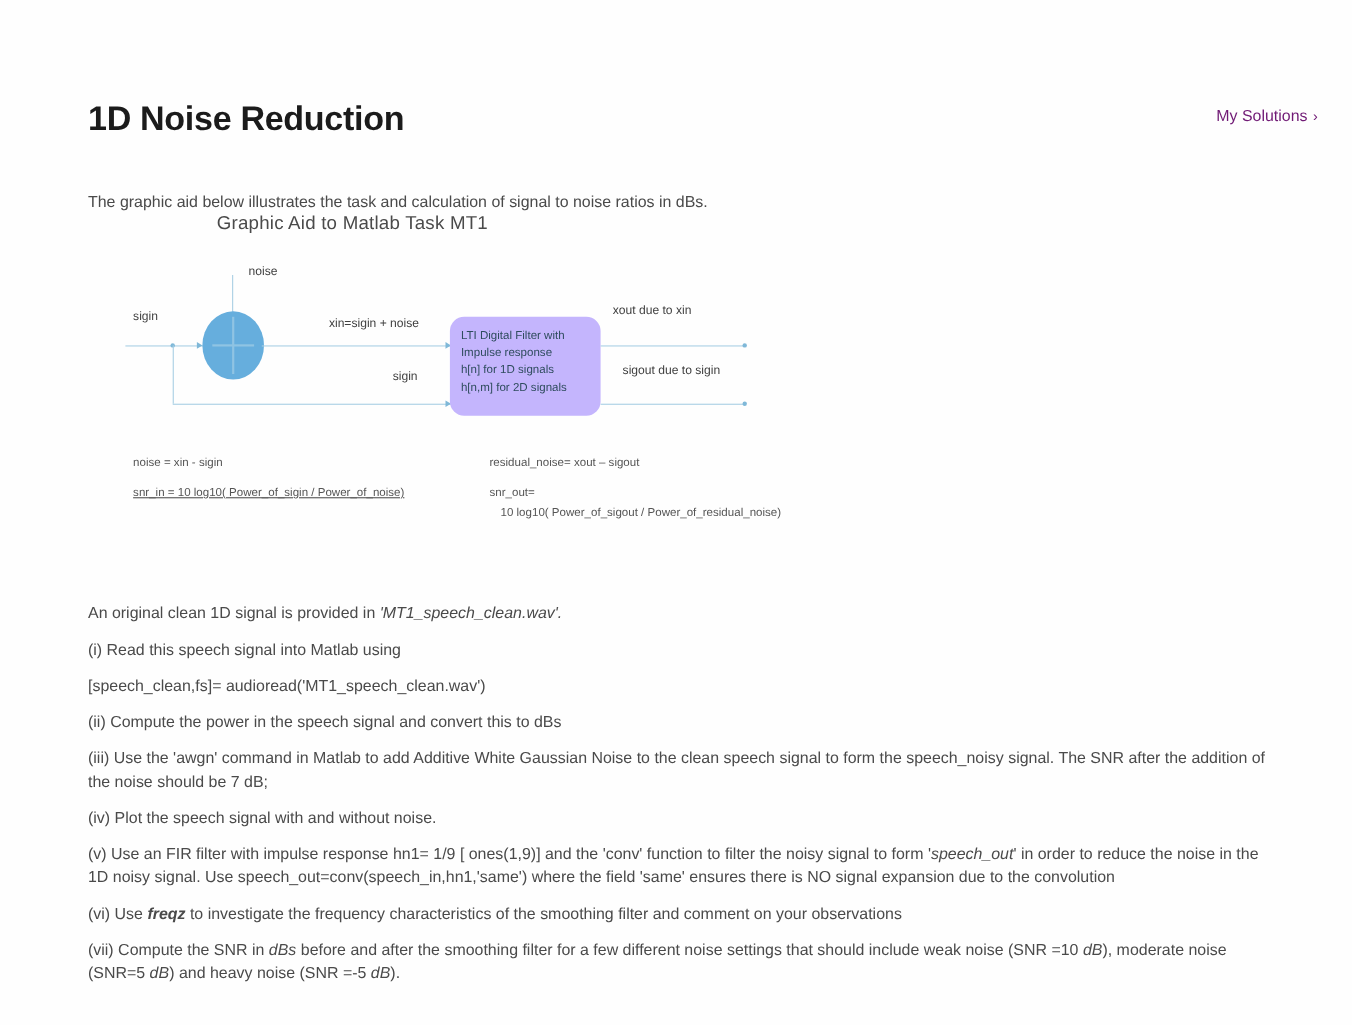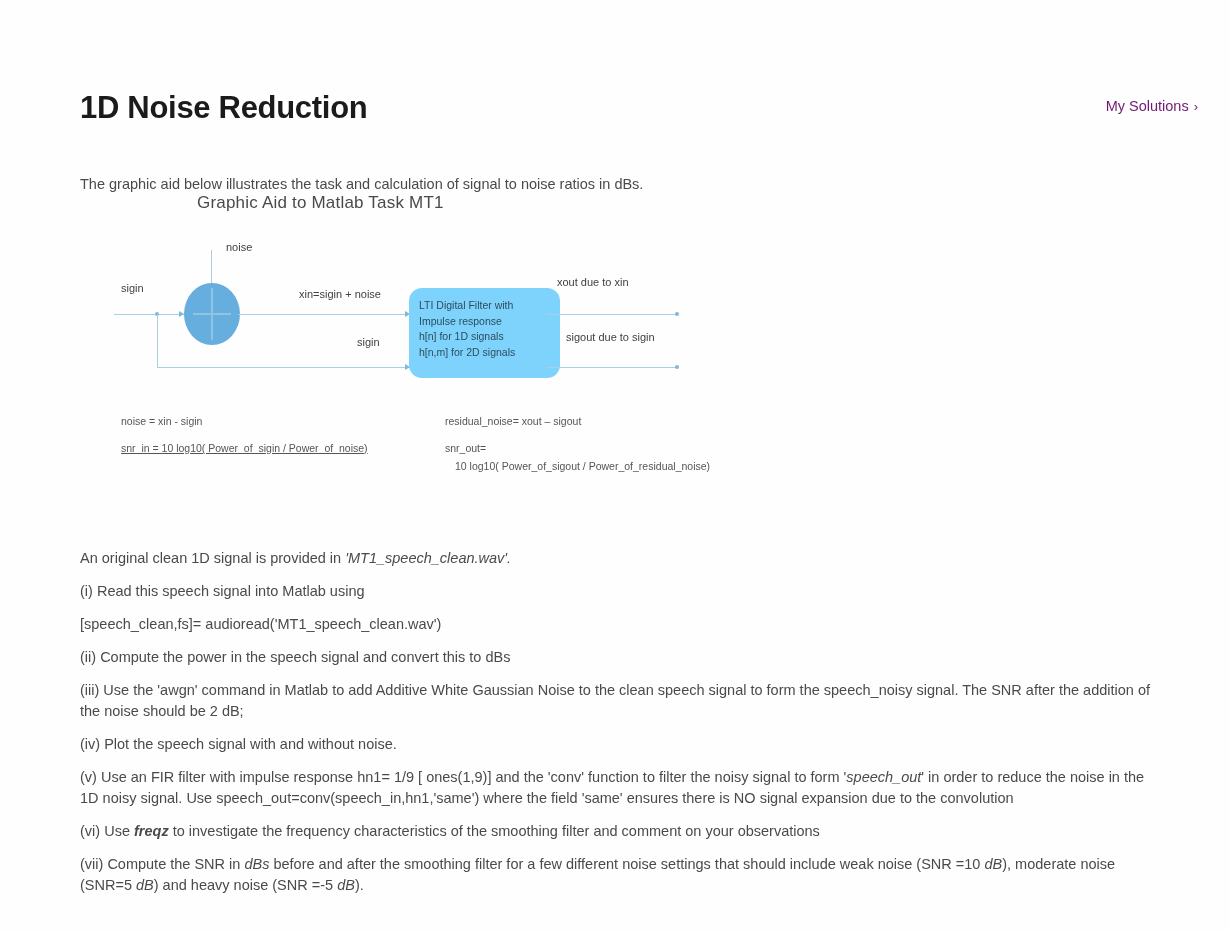--- a/index.html
+++ b/index.html
@@ -124,23 +124,23 @@
     left: 27px;
     top: 5px;
     width: 2px;
     height: 52px;
     background: #8fc4e3;
   }
   .filter-box {
     position: absolute;
     left: 329px;
     top: 98px;
-    width: 151px;
+    width: 137px;
     height: 90px;
-    background: #7dd3fc;
+    background: #c4b5fd;
     border-radius: 13px;
     padding: 10px 0 0 10px;
     box-sizing: border-box;
   }
   .filter-box .fline {
     font-size: 10.5px;
     line-height: 15.5px;
     color: #2f4c5e;
     white-space: nowrap;
   }
@@ -249,21 +249,21 @@
   <div class="body-text">
 
     <p class="para"><span>An original clean 1D signal is provided in </span><em>'MT1_speech_clean.wav'.</em></p>
 
     <p class="para">(i) Read this speech signal into Matlab using</p>
 
     <p class="para">[speech_clean,fs]= audioread('MT1_speech_clean.wav')</p>
 
     <p class="para">(ii) Compute the power in the speech signal and convert this to dBs</p>
 
-    <p class="para">(iii) Use the 'awgn' command in Matlab to add Additive White Gaussian Noise to the clean speech signal to form the speech_noisy signal. The SNR after the addition of the noise should be 2 dB;</p>
+    <p class="para">(iii) Use the 'awgn' command in Matlab to add Additive White Gaussian Noise to the clean speech signal to form the speech_noisy signal. The SNR after the addition of the noise should be 7 dB;</p>
 
     <p class="para">(iv) Plot the speech signal with and without noise.</p>
 
     <p class="para"><span>(v) Use an FIR filter with impulse response hn1= 1/9 [ ones(1,9)] and the 'conv' function to filter the noisy signal to form '</span><em>speech_out</em><span>' in order to reduce the noise in the 1D noisy signal. Use speech_out=conv(speech_in,hn1,'same') where the field 'same' ensures there is NO signal expansion due to the convolution</span></p>
 
     <p class="para"><span>(vi) Use </span><b>freqz</b><span> to investigate the frequency characteristics of the smoothing filter and comment on your observations</span></p>
 
     <p class="para"><span>(vii) Compute the SNR in </span><em>dBs</em><span> before and after the smoothing filter for a few different noise settings that should include weak noise (SNR =10 </span><em>dB</em><span>), moderate noise (SNR=5 </span><em>dB</em><span>) and heavy noise (SNR =-5 </span><em>dB</em><span>).</span></p>
 
   </div>

